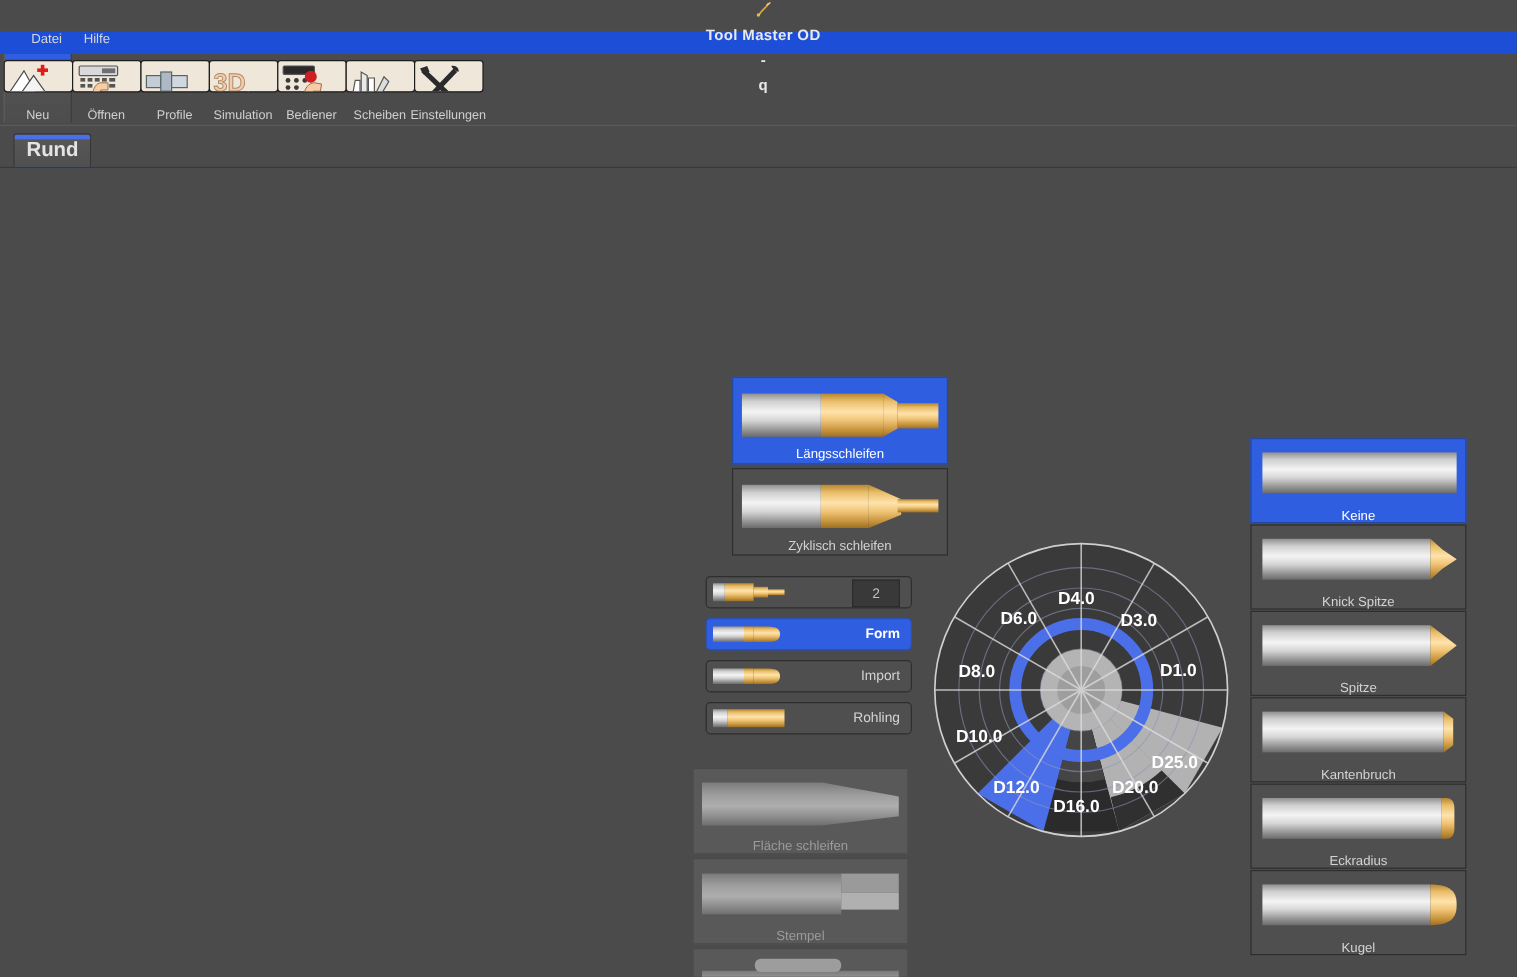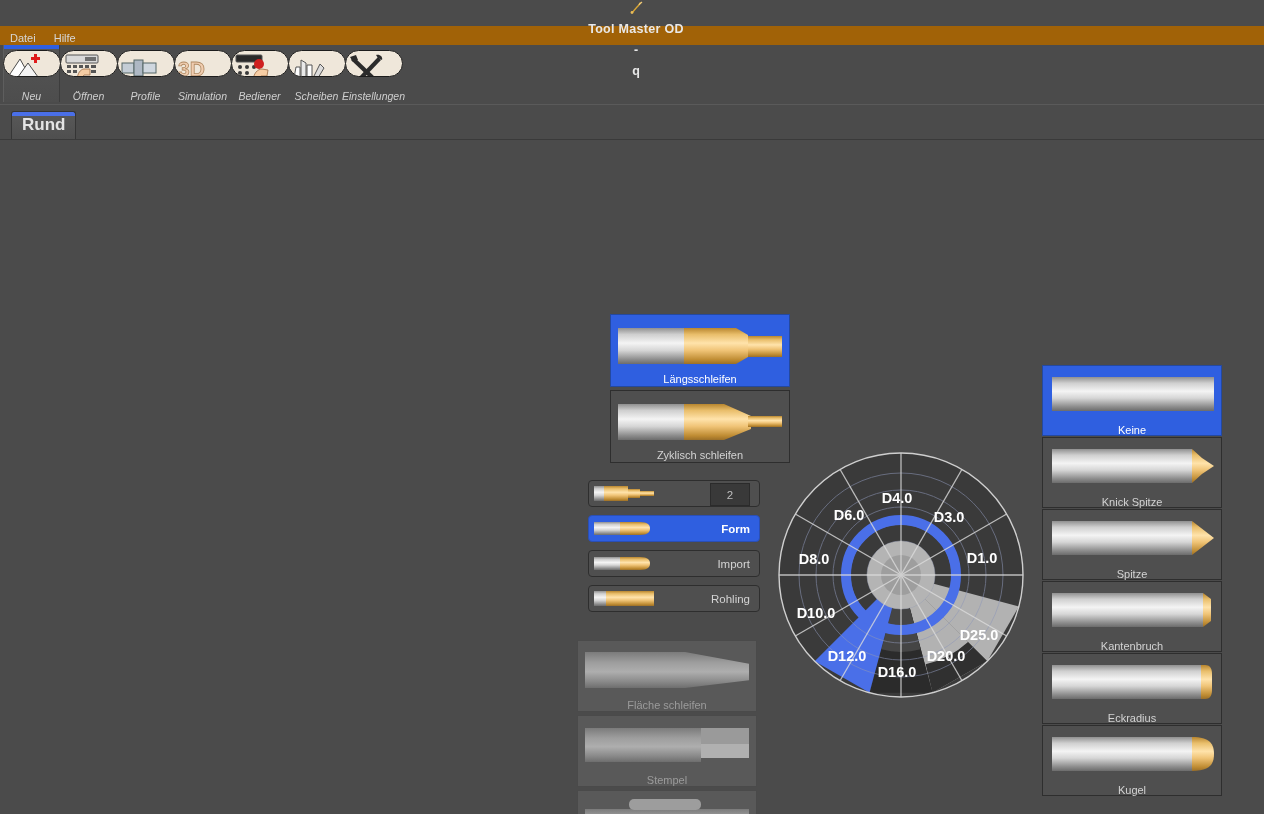--- a/index.html
+++ b/index.html
@@ -25,22 +25,22 @@
   }
   #titlebar .title-text {
     font-size: 12.5px; font-weight: bold; color: #e8e8e8;
     letter-spacing: .3px;
   }
   #titlebar .title-dash { font-size: 12.5px; color: #e8e8e8; font-weight: bold;}
   #titlebar .title-doc { font-size: 12.5px; color: #e8e8e8; font-weight: bold;}
 
   
   #menubar {
-    height: 19px; background: #a16207;
-    display: flex; align-items: flex-end; padding-left: 8px; gap: 14px;
+    height: 19px; background: #1d4ed8;
+    display: flex; align-items: flex-start; padding-left: 24px; gap: 14px;
   }
   #menubar .menu-item {
     font-size: 11px; color: #d6d6d6; padding: 1px 2px; cursor: default;
   }
 
   
   #toolbar {
     height: 60px; background: #4b4b4b;
     display: flex; align-items: flex-start;
     border-bottom: 1px solid #5a5a5a;
@@ -55,26 +55,26 @@
   .tb-btn.active {
     background: linear-gradient(to bottom,#2f5fe0 0%,#2f5fe0 4px,#545454 4px,#4d4d4d 100%);
     border-left: 1px solid #5e5e5e;
     border-right: 1px solid #3d3d3d;
   }
   .tb-icon {
     width: 58px; height: 34px;
     margin-top: 5px;
     background: #efe7da;
     border: 1px solid #1d1d1d;
-    border-radius: 14px;
+    border-radius: 3px;
     position: relative;
     overflow: hidden;
   }
   .tb-label {
-    font-size: 10.5px; color: #cfcfcf; margin-top: 13px; white-space: nowrap; font-style: italic;
+    font-size: 10.5px; color: #cfcfcf; margin-top: 13px; white-space: nowrap;
   }
 
   
   #tabstrip {
     height: 35px; background: #4b4b4b;
     position: relative;
     border-bottom: 1px solid #3a3a3a;
     padding-left: 11px;
     display: flex; align-items: flex-end;
   }

